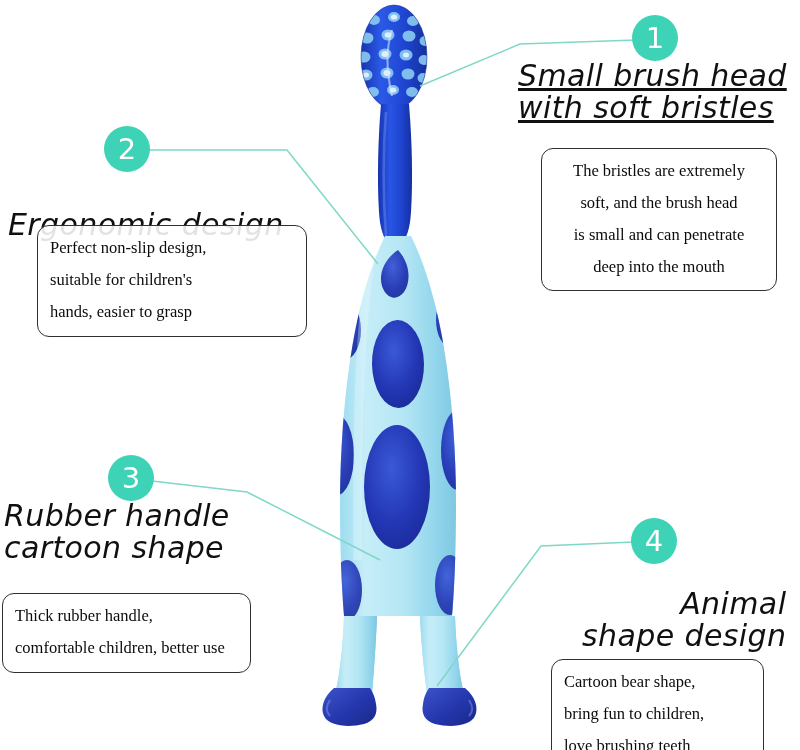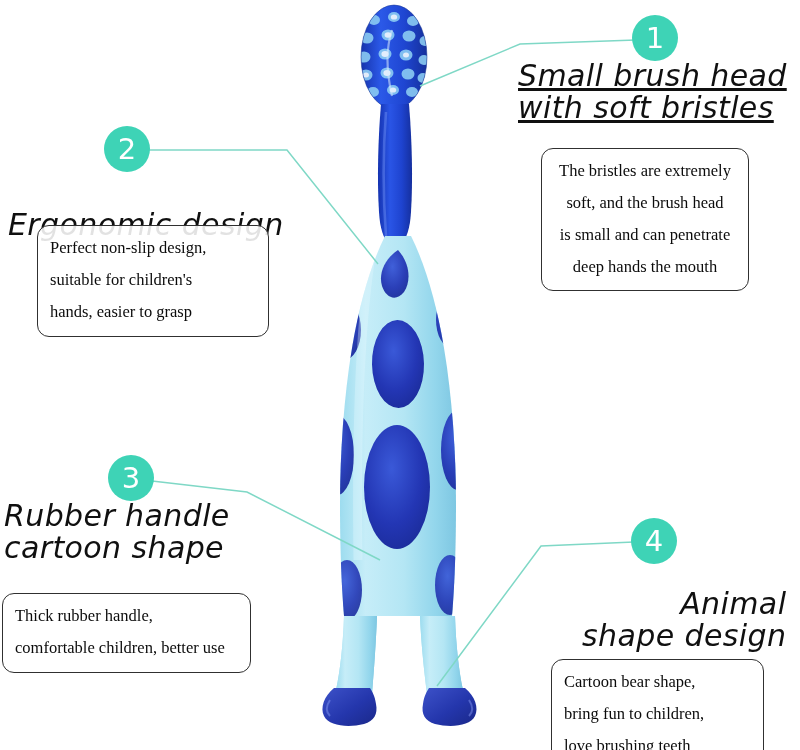--- a/index.html
+++ b/index.html
@@ -79,22 +79,22 @@
   #badge-1   { left: 632px; top: 15px; }
   #badge-2   { left: 104px; top: 126px; }
   #badge-3   { left: 108px; top: 455px; }
   #badge-4   { left: 631px; top: 518px; }
 
   #heading-1 { left: 518px; top: 60px; text-align: left; text-decoration: underline; }
   #heading-2 { left: 8px;   top: 181px; margin-top: 28px; }
   #heading-3 { left: 4px;   top: 500px; }
   #heading-4 { left: 582px; top: 588px; text-align: right; }
 
-  #desc-1 { left: 541px; top: 148px; width: 208px; text-align: center; }
-  #desc-2 { left: 37px;  top: 225px; width: 232px; text-align: left; }
+  #desc-1 { left: 541px; top: 148px; width: 236px; text-align: center; }
+  #desc-2 { left: 37px;  top: 225px; width: 270px; text-align: left; }
   #desc-3 { left: 2px;   top: 593px; width: 249px; text-align: left; }
   #desc-4 { left: 551px; top: 659px; width: 213px; text-align: left; }
 </style>
 </head>
 <body>
 
 <div id="page">
 
   <svg id="art-layer" viewBox="0 0 800 750">
     <defs>
@@ -259,21 +259,21 @@
   <div class="heading" id="heading-2">Ergonomic design</div>
   <div class="heading" id="heading-3">Rubber handle
 cartoon shape</div>
   <div class="heading" id="heading-4">Animal
 shape design</div>
 
   <div class="descbox" id="desc-1">
     <span>The bristles are extremely</span>
     <span>soft, and the brush head</span>
     <span>is small and can penetrate</span>
-    <span>deep hands the mouth</span>
+    <span>deep into the mouth</span>
   </div>
 
   <div class="descbox" id="desc-2">
     <span>Perfect non-slip design,</span>
     <span>suitable for children's</span>
     <span>hands, easier to grasp</span>
   </div>
 
   <div class="descbox" id="desc-3">
     <span>Thick rubber handle,</span>

